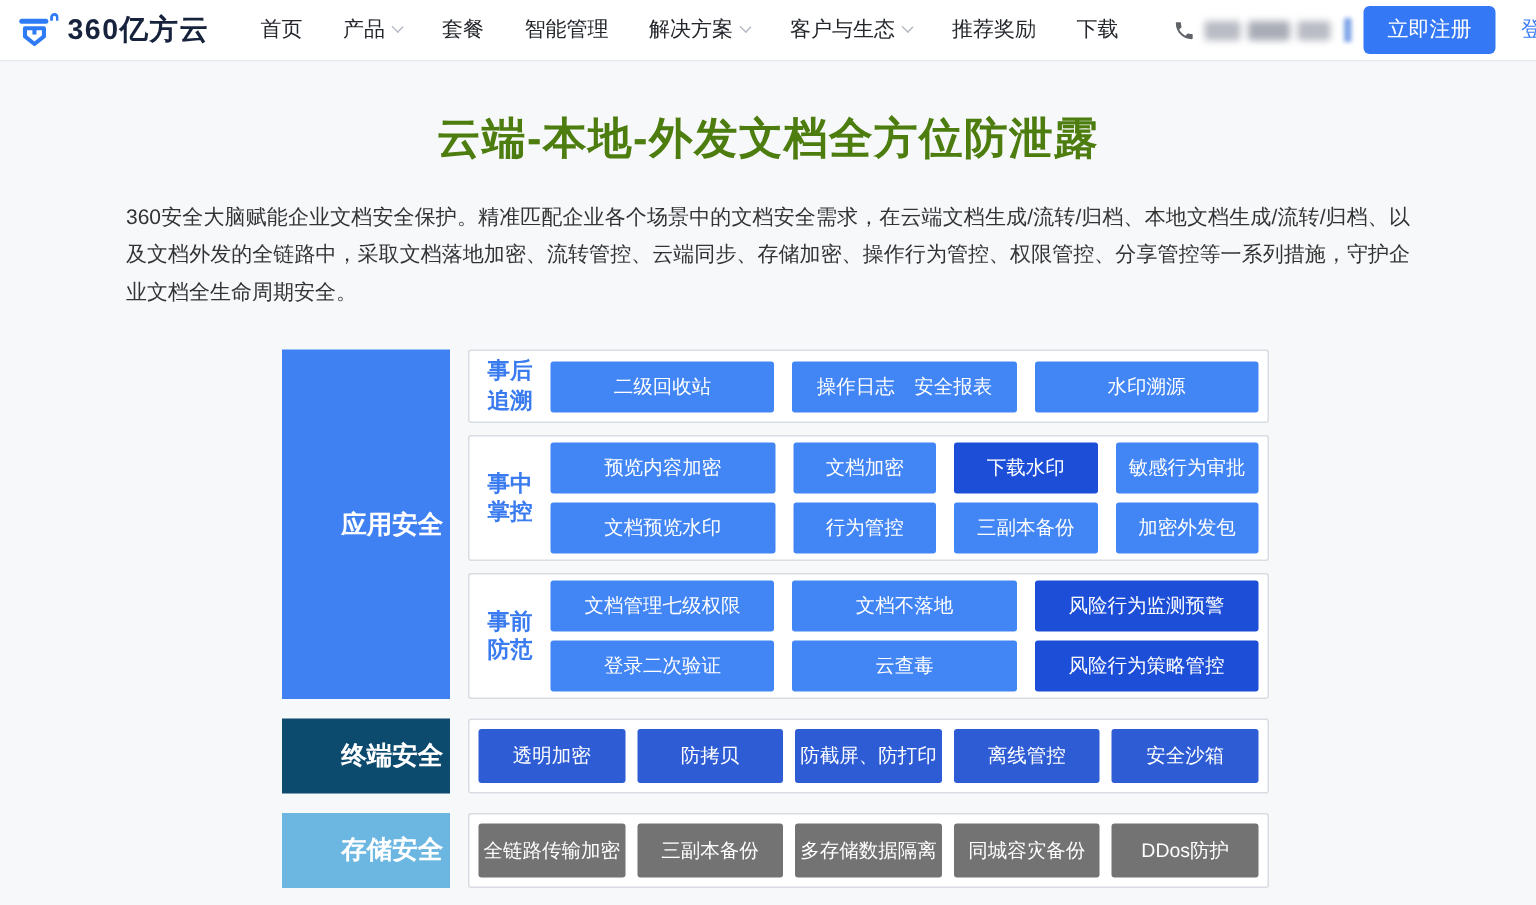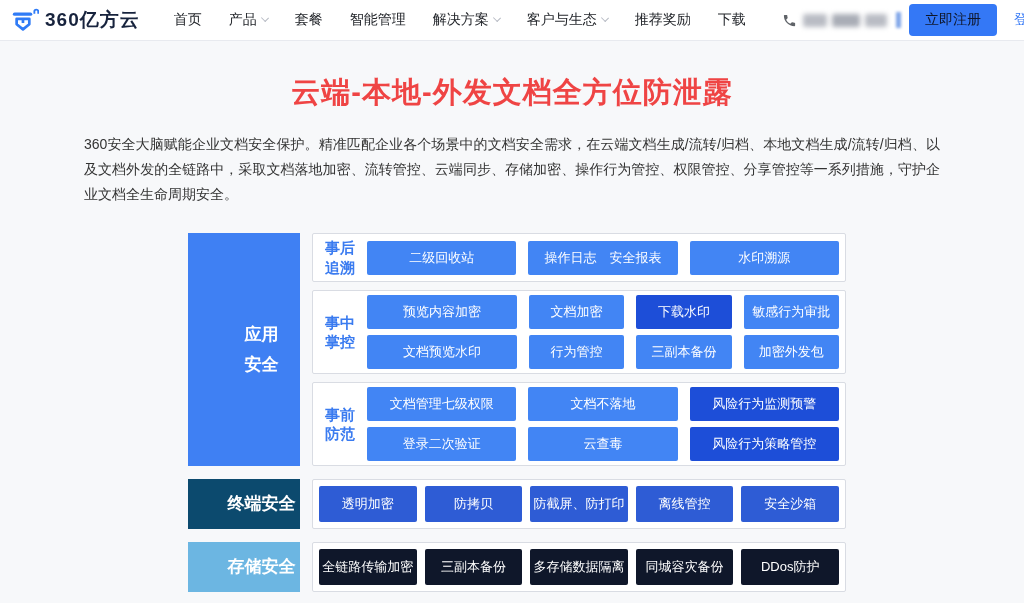--- a/index.html
+++ b/index.html
@@ -53,36 +53,36 @@
   .phone-wrap { display: flex; align-items: center; gap: 6px; }
   .blur-num { display: flex; gap: 5px; filter: blur(2.6px); }
   .blur-num i { display: block; height: 13px; border-radius: 2px; background: #b9bcc4; }
   .blur-num i:nth-child(1) { width: 24px; }
   .blur-num i:nth-child(2) { width: 28px; background:#a9adb6; }
   .blur-num i:nth-child(3) { width: 22px; }
   .blur-tick { width: 5px; height: 16px; background: #7ea4e8; filter: blur(1.5px); margin-left: 9px; border-radius: 1px; }
   .register-btn {
     margin-left: 8px;
     background: #3478f6;
-    color: #0f172a;
+    color: #ffffff;
     font-size: 14px;
     border: none;
     border-radius: 4px;
     padding: 7px 16px;
     cursor: pointer;
     font-family: Liberation Serif, serif;
   }
   .login-link { color: #3478f6; font-size: 14px; margin-left: 17px; cursor: pointer; white-space: nowrap; }
 
   
   .page-title {
     text-align: center;
     font-size: 29px;
     font-weight: bold;
-    color: #ef4444;
+    color: #4d7c0f;
     margin-top: 32px;
     letter-spacing: 1px;
   }
   .page-desc {
     width: 856px;
     margin: 19px auto 0;
     font-size: 14px;
     line-height: 25px;
     color: #333;
     text-align: justify;
@@ -92,21 +92,21 @@
   .diagram { width: 658px; margin: 26px 0 0 188px; }
   .diag-row { display: flex; gap: 12px; }
   .diag-row + .diag-row { margin-top: 13px; }
   .side-label {
     width: 112px;
     flex: 0 0 112px;
     color: #fff;
     font-weight: bold;
     font-size: 17px;
     display: flex;
-    flex-direction: column;
+    flex-direction: row;
     align-items: center;
     justify-content: center;
     line-height: 1.75;
     text-align: center;
     padding-left: 35px;
   }
   .side-app      { background: #3f80f3; }
   .side-terminal { background: #0c4a6e; }
   .side-storage  { background: #6cb6e2; }
 
@@ -142,21 +142,21 @@
     border-radius: 2px;
     white-space: pre;
   }
   .fbox.wide { flex: 1.57; }
   .fbox.purple { background: #1d4ed8; }
 
   .panel.plain { padding: 6px; }
   .panel.plain .box-row { gap: 8px; width: 100%; }
   .panel.plain .fbox { height: 36px; }
   .panel.plain .fbox.dark  { background: #2e5cd5; }
-  .panel.plain .fbox.light { background: #0f172a; }
+  .panel.plain .fbox.light { background: #737373; }
 </style>
 </head>
 <body>
 
 <header class="site-header">
   <div class="logo">
     <span style="display:flex;">
       <svg width="27" height="27" viewBox="0 0 32 32">
         <rect x="1" y="6.5" width="23" height="4" rx="2" fill="#2f7bf6"></rect>
         <path d="M26.5 8 v-2.6 a2.3 2.3 0 0 1 4.6 0 v2.6" stroke="#2f7bf6" stroke-width="2.2" fill="none"></path>

